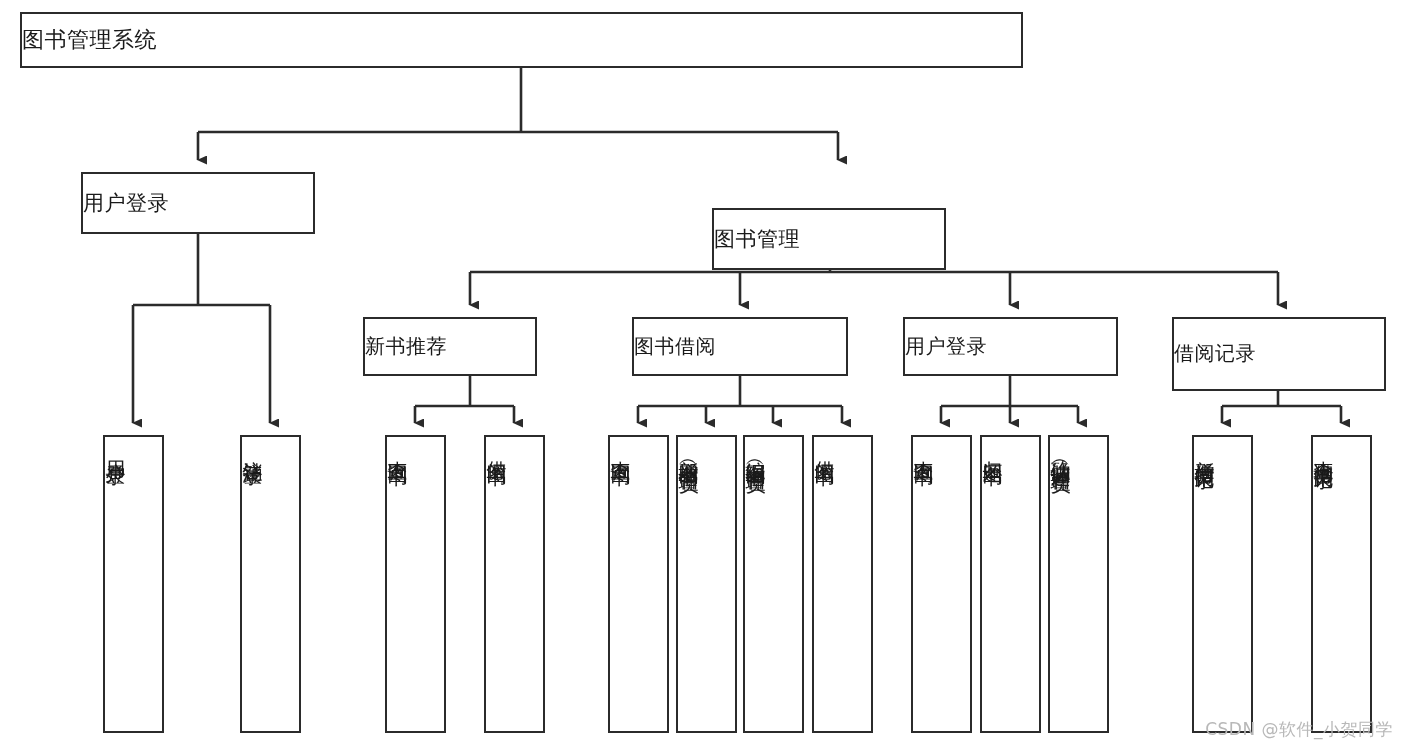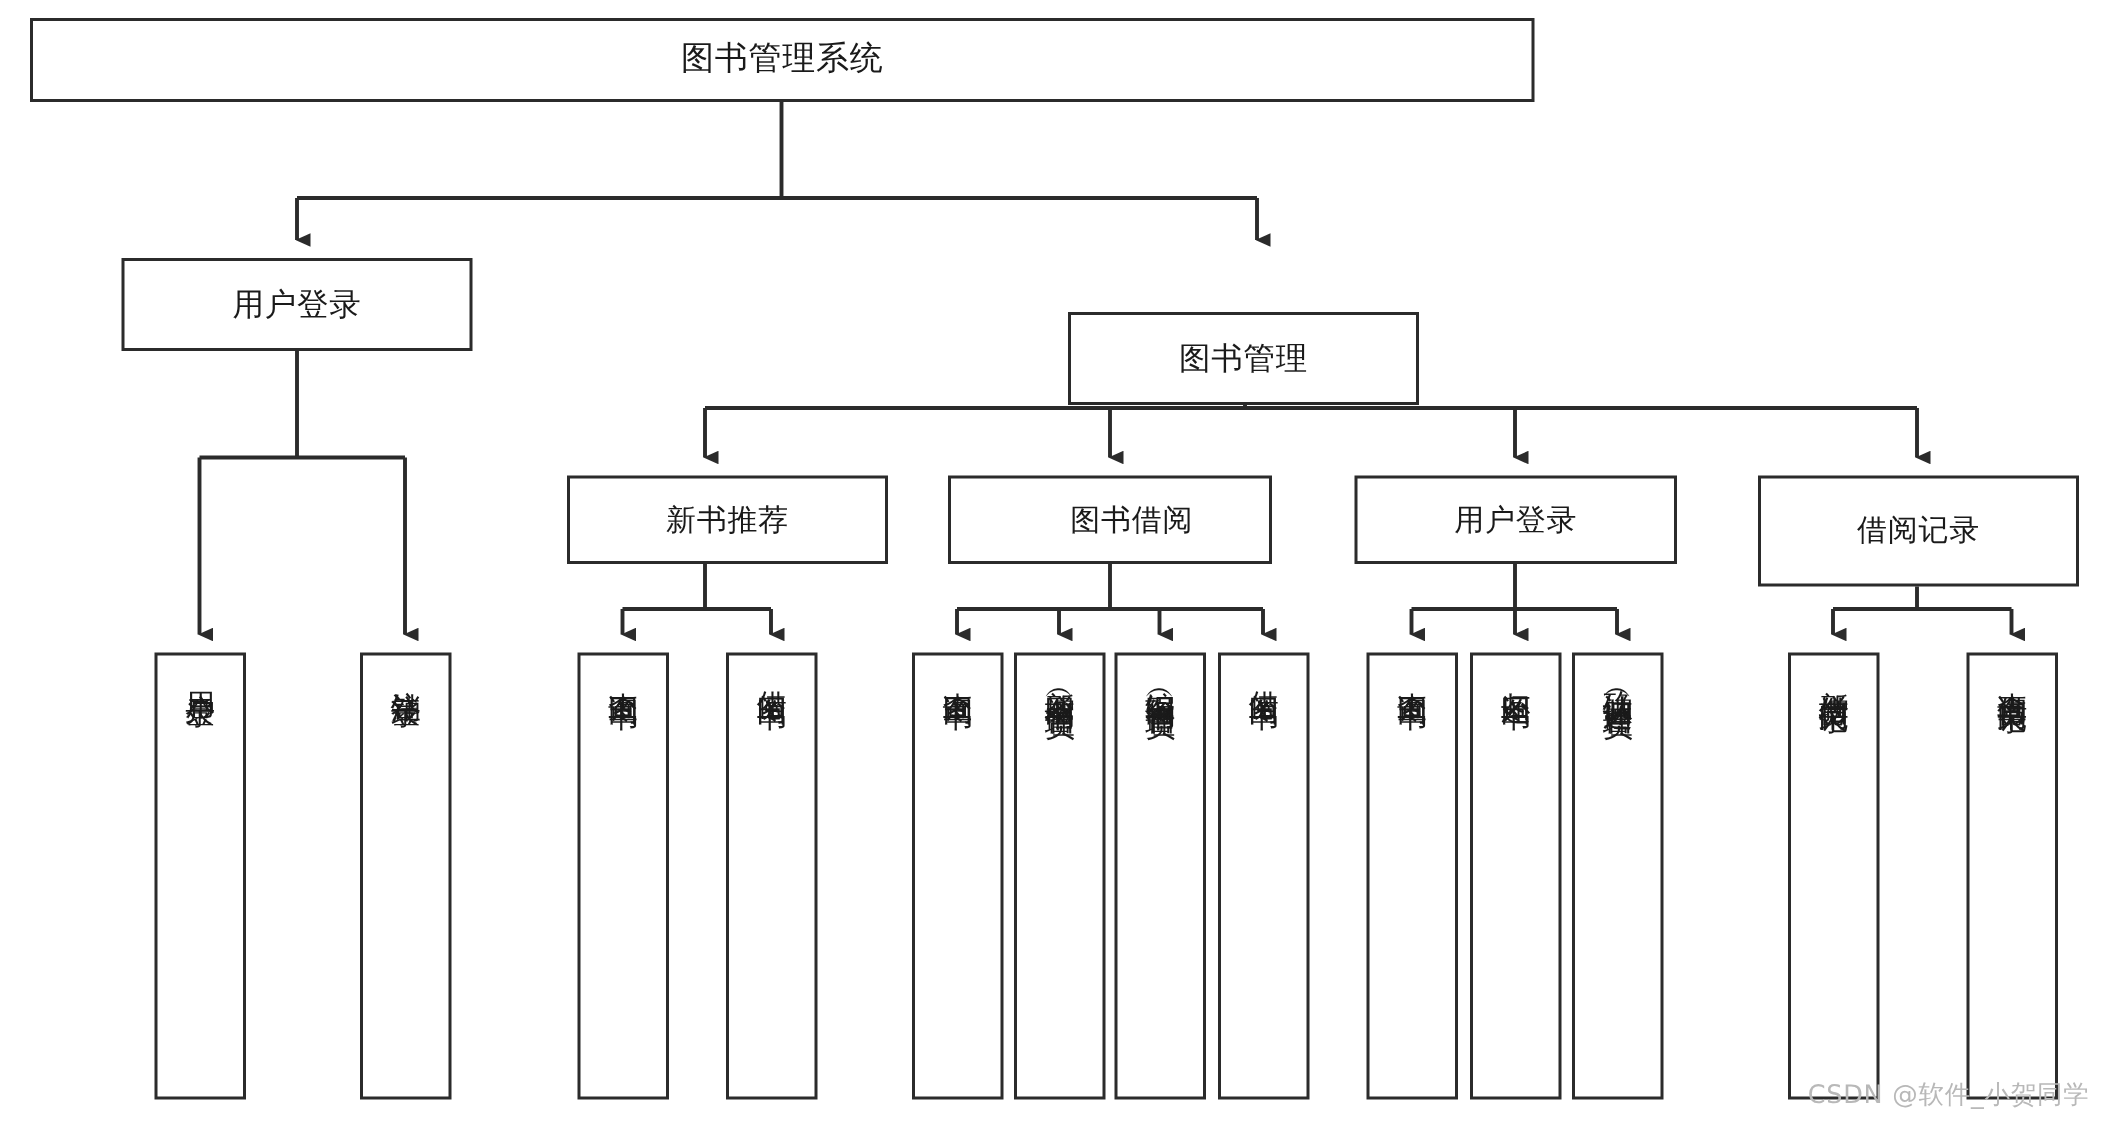--- a/index.html
+++ b/index.html
@@ -27,21 +27,21 @@
     height: 747px;
     display: block;
   }
   .node-box {
     position: absolute;
     box-sizing: border-box;
     background: #ffffff;
     border: 2.5px solid #2b2b2b;
     display: flex;
     align-items: center;
-    justify-content: center;
+    justify-content: flex-start;
     color: #1a1a1a;
   }
   .node-label {
     display: block;
     text-align: center;
     line-height: 1.18;
     letter-spacing: 0.5px;
     color: #1a1a1a;
     user-select: none;
   }
@@ -134,25 +134,25 @@
   </div>
 
   <div class="node-box node-level2" style="left:81px; top:172px; width:234px; height:62px;">
     <span class="node-label">用户登录</span>
   </div>
 
   <div class="node-box node-level2" style="left:712px; top:172px; width:234px; height:62px;margin-top:36px;">
     <span class="node-label">图书管理</span>
   </div>
 
-  <div class="node-box node-level3" style="left:378px; top:317px; width:214px; height:59px;">
+  <div class="node-box node-level3" style="left:363px; top:317px; width:174px; height:59px;">
     <span class="node-label">新书推荐</span>
   </div>
 
-  <div class="node-box node-level3" style="left:632px; top:317px; width:216px; height:59px;padding-left:29px;">
+  <div class="node-box node-level3" style="left:632px; top:317px; width:216px; height:59px;">
     <span class="node-label">图书借阅</span>
   </div>
 
   <div class="node-box node-level3" style="left:903px; top:317px; width:215px; height:59px;">
     <span class="node-label">用户登录</span>
   </div>
 
   <div class="node-box node-level3" style="left:1172px; top:317px; width:214px; height:74px;">
     <span class="node-label">借阅记录</span>
   </div>

